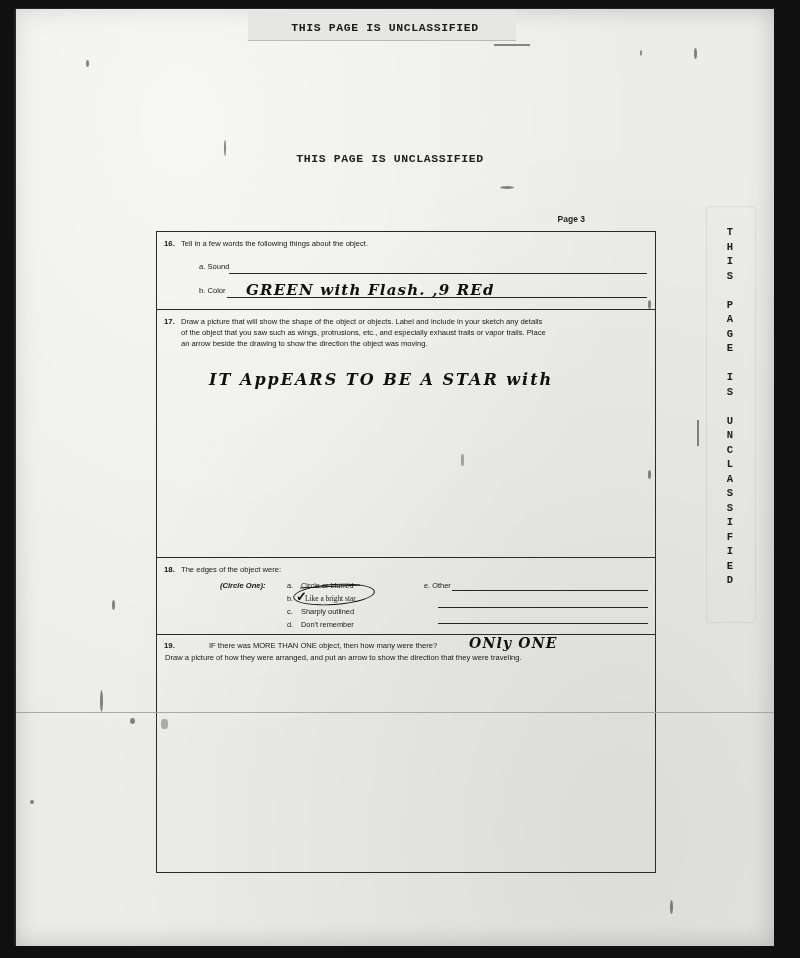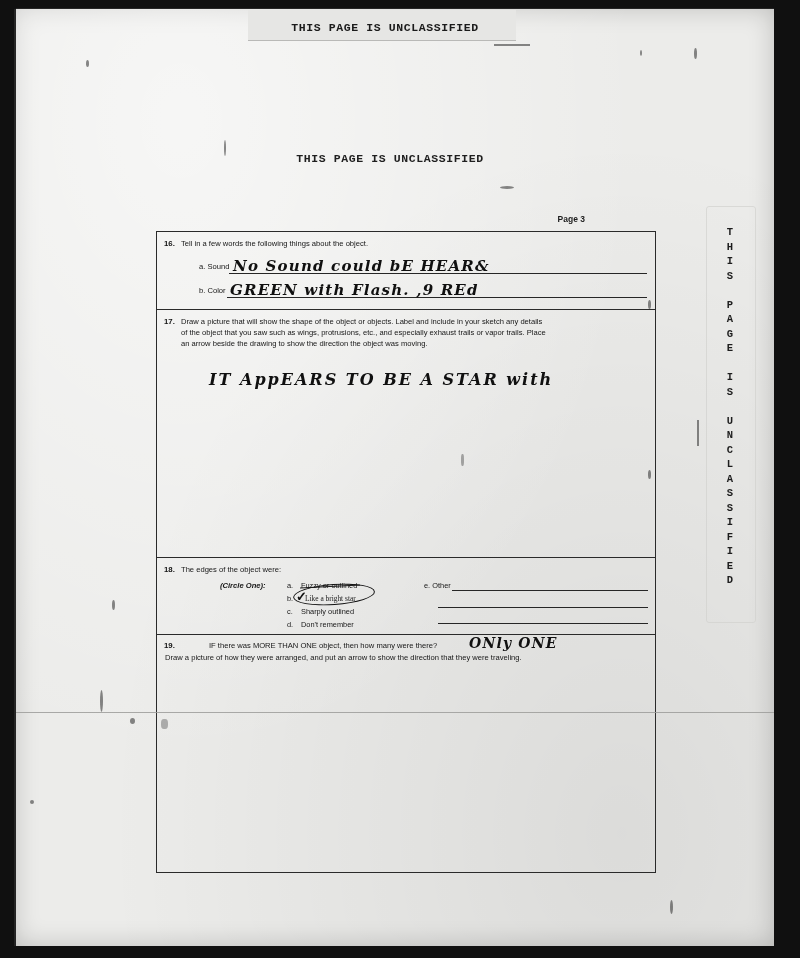--- a/index.html
+++ b/index.html
@@ -280,46 +280,45 @@
       <span>D</span>
   </div>
 
   <div class="form-frame">
 
     <div class="q-num" style="left:7px; top:7px;">16.</div>
     <div class="q-label" style="left:24px; top:7px;">Tell in a few words the following things about the object.</div>
 
     <div class="q-label" style="left:42px; top:30px;">a.  Sound</div>
     <div class="ruleline" style="left:72px; top:41px; width:418px;"></div>
-    <div class="hand" style="left:76px; top:25px; font-size:15px;">No Sound could bE HEAR&amp;</div>
 
     <div class="q-label" style="left:42px; top:54px;">b.  Color</div>
     <div class="ruleline" style="left:70px; top:65px; width:420px;"></div>
-    <div class="hand" style="left:73px; top:49px; font-size:15px;">GREEN with Flash. ,9  REd</div>
+    <div class="hand" style="left:89px; top:49px; font-size:15px;">GREEN with Flash. ,9  REd</div>
 
     <div class="hline" style="top:77px;"></div>
 
     <div class="q-num" style="left:7px; top:85px;">17.</div>
     <div class="q-label" style="left:24px; top:85px;">Draw a picture that will show the shape of the object or objects.  Label and include in your sketch any details</div>
     <div class="q-label" style="left:24px; top:96px;">of the object that you saw such as wings, protrusions, etc., and especially exhaust trails or vapor trails.  Place</div>
     <div class="q-label" style="left:24px; top:107px;">an arrow beside the drawing to show the direction the object was moving.</div>
 
     <div class="hand" style="left:52px; top:138px; font-size:16px; letter-spacing:2px;">IT AppEARS  TO  BE  A  STAR  with</div>
 
     <div class="smudge" style="left:304px; top:222px; width:3px; height:12px; opacity:0.45;"></div>
 
     <div class="hline" style="top:325px;"></div>
 
     <div class="q-num" style="left:7px; top:333px;">18.</div>
     <div class="q-label" style="left:24px; top:333px;">The edges of the object were:</div>
 
     <div class="q-label" style="left:63px; top:349px; font-style:italic; font-weight:bold;">(Circle One):</div>
 
     <div class="choice" style="left:130px; top:349px;">a.</div>
-    <div class="choice" style="left:144px; top:349px;">Fuzzy or outlined</div>
+    <div class="choice" style="left:144px; top:349px;">Circle or blurred</div>
     <div class="strike" style="left:143px; top:354px; width:60px;"></div>
 
     <div class="choice" style="left:130px; top:362px;">b.</div>
     <div class="choice" style="left:148px; top:362px;font-family:Liberation Serif, serif;">Like a bright star</div>
     <div class="circle-mark" style="left:136px; top:352px; width:80px; height:19px;"></div>
     <div class="checkmark" style="left:139px; top:357px; font-size:13px;">✓</div>
 
     <div class="choice" style="left:130px; top:375px;">c.</div>
     <div class="choice" style="left:144px; top:375px;">Sharply outlined</div>
 

